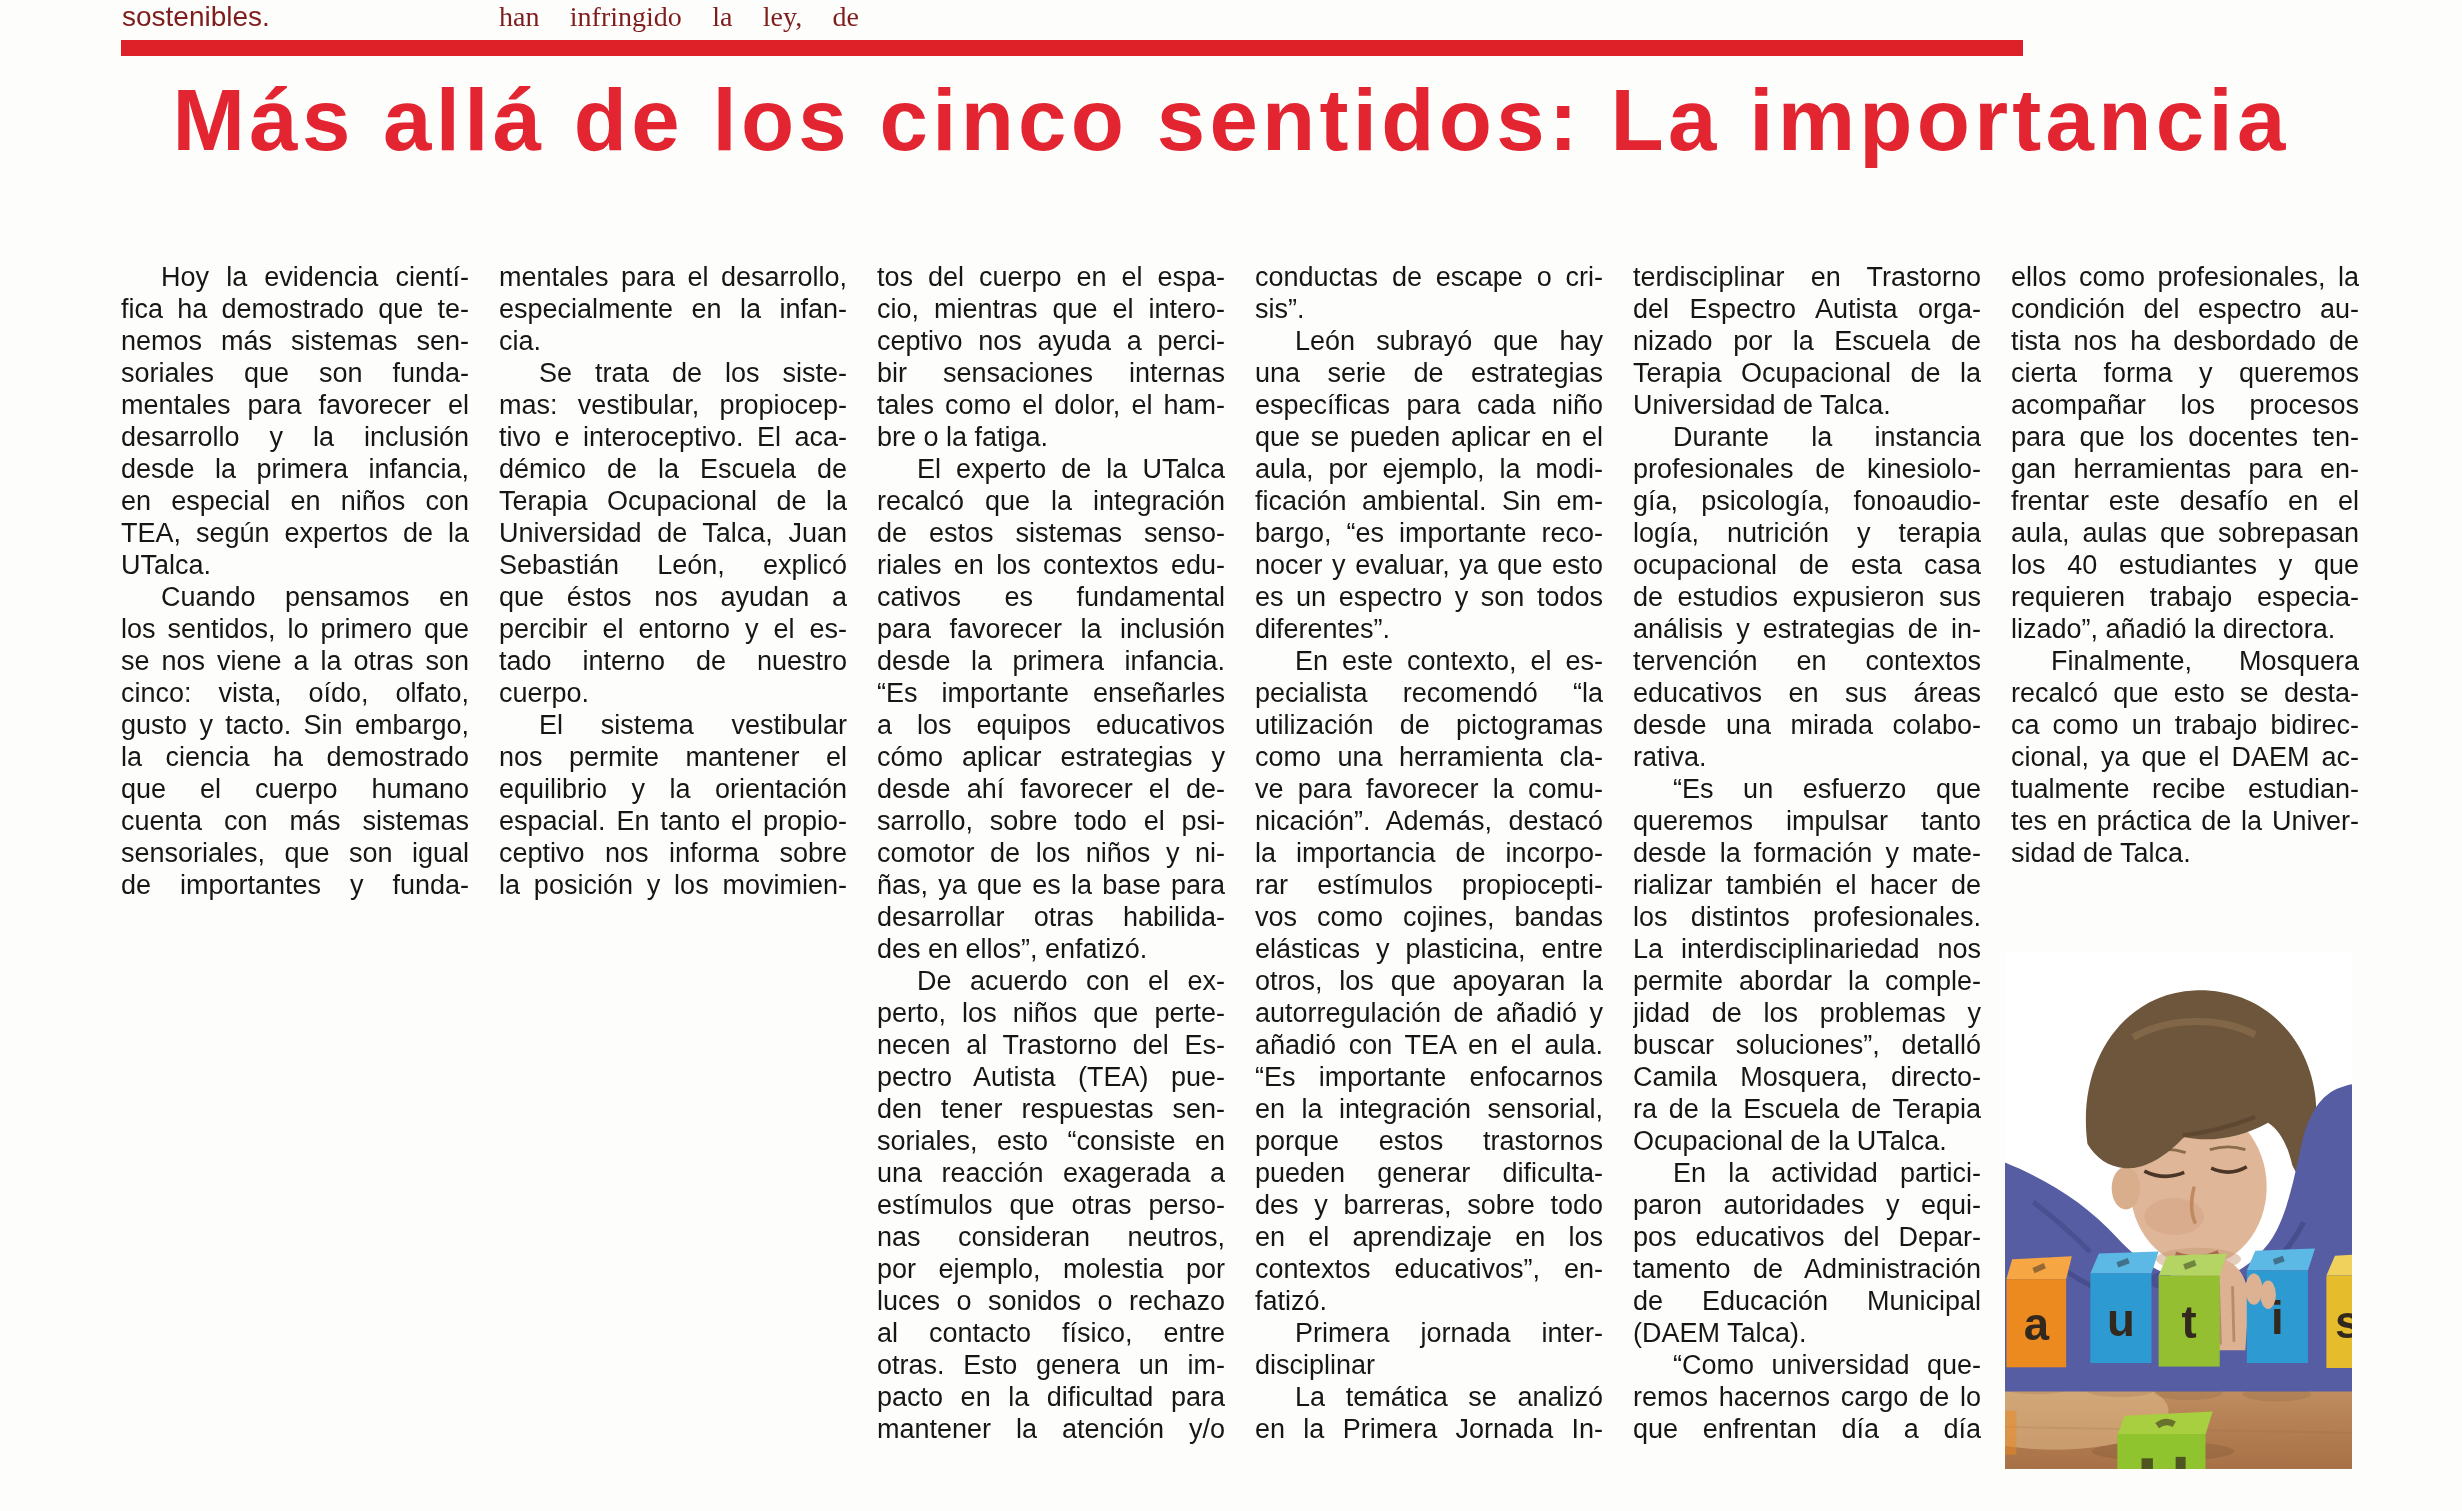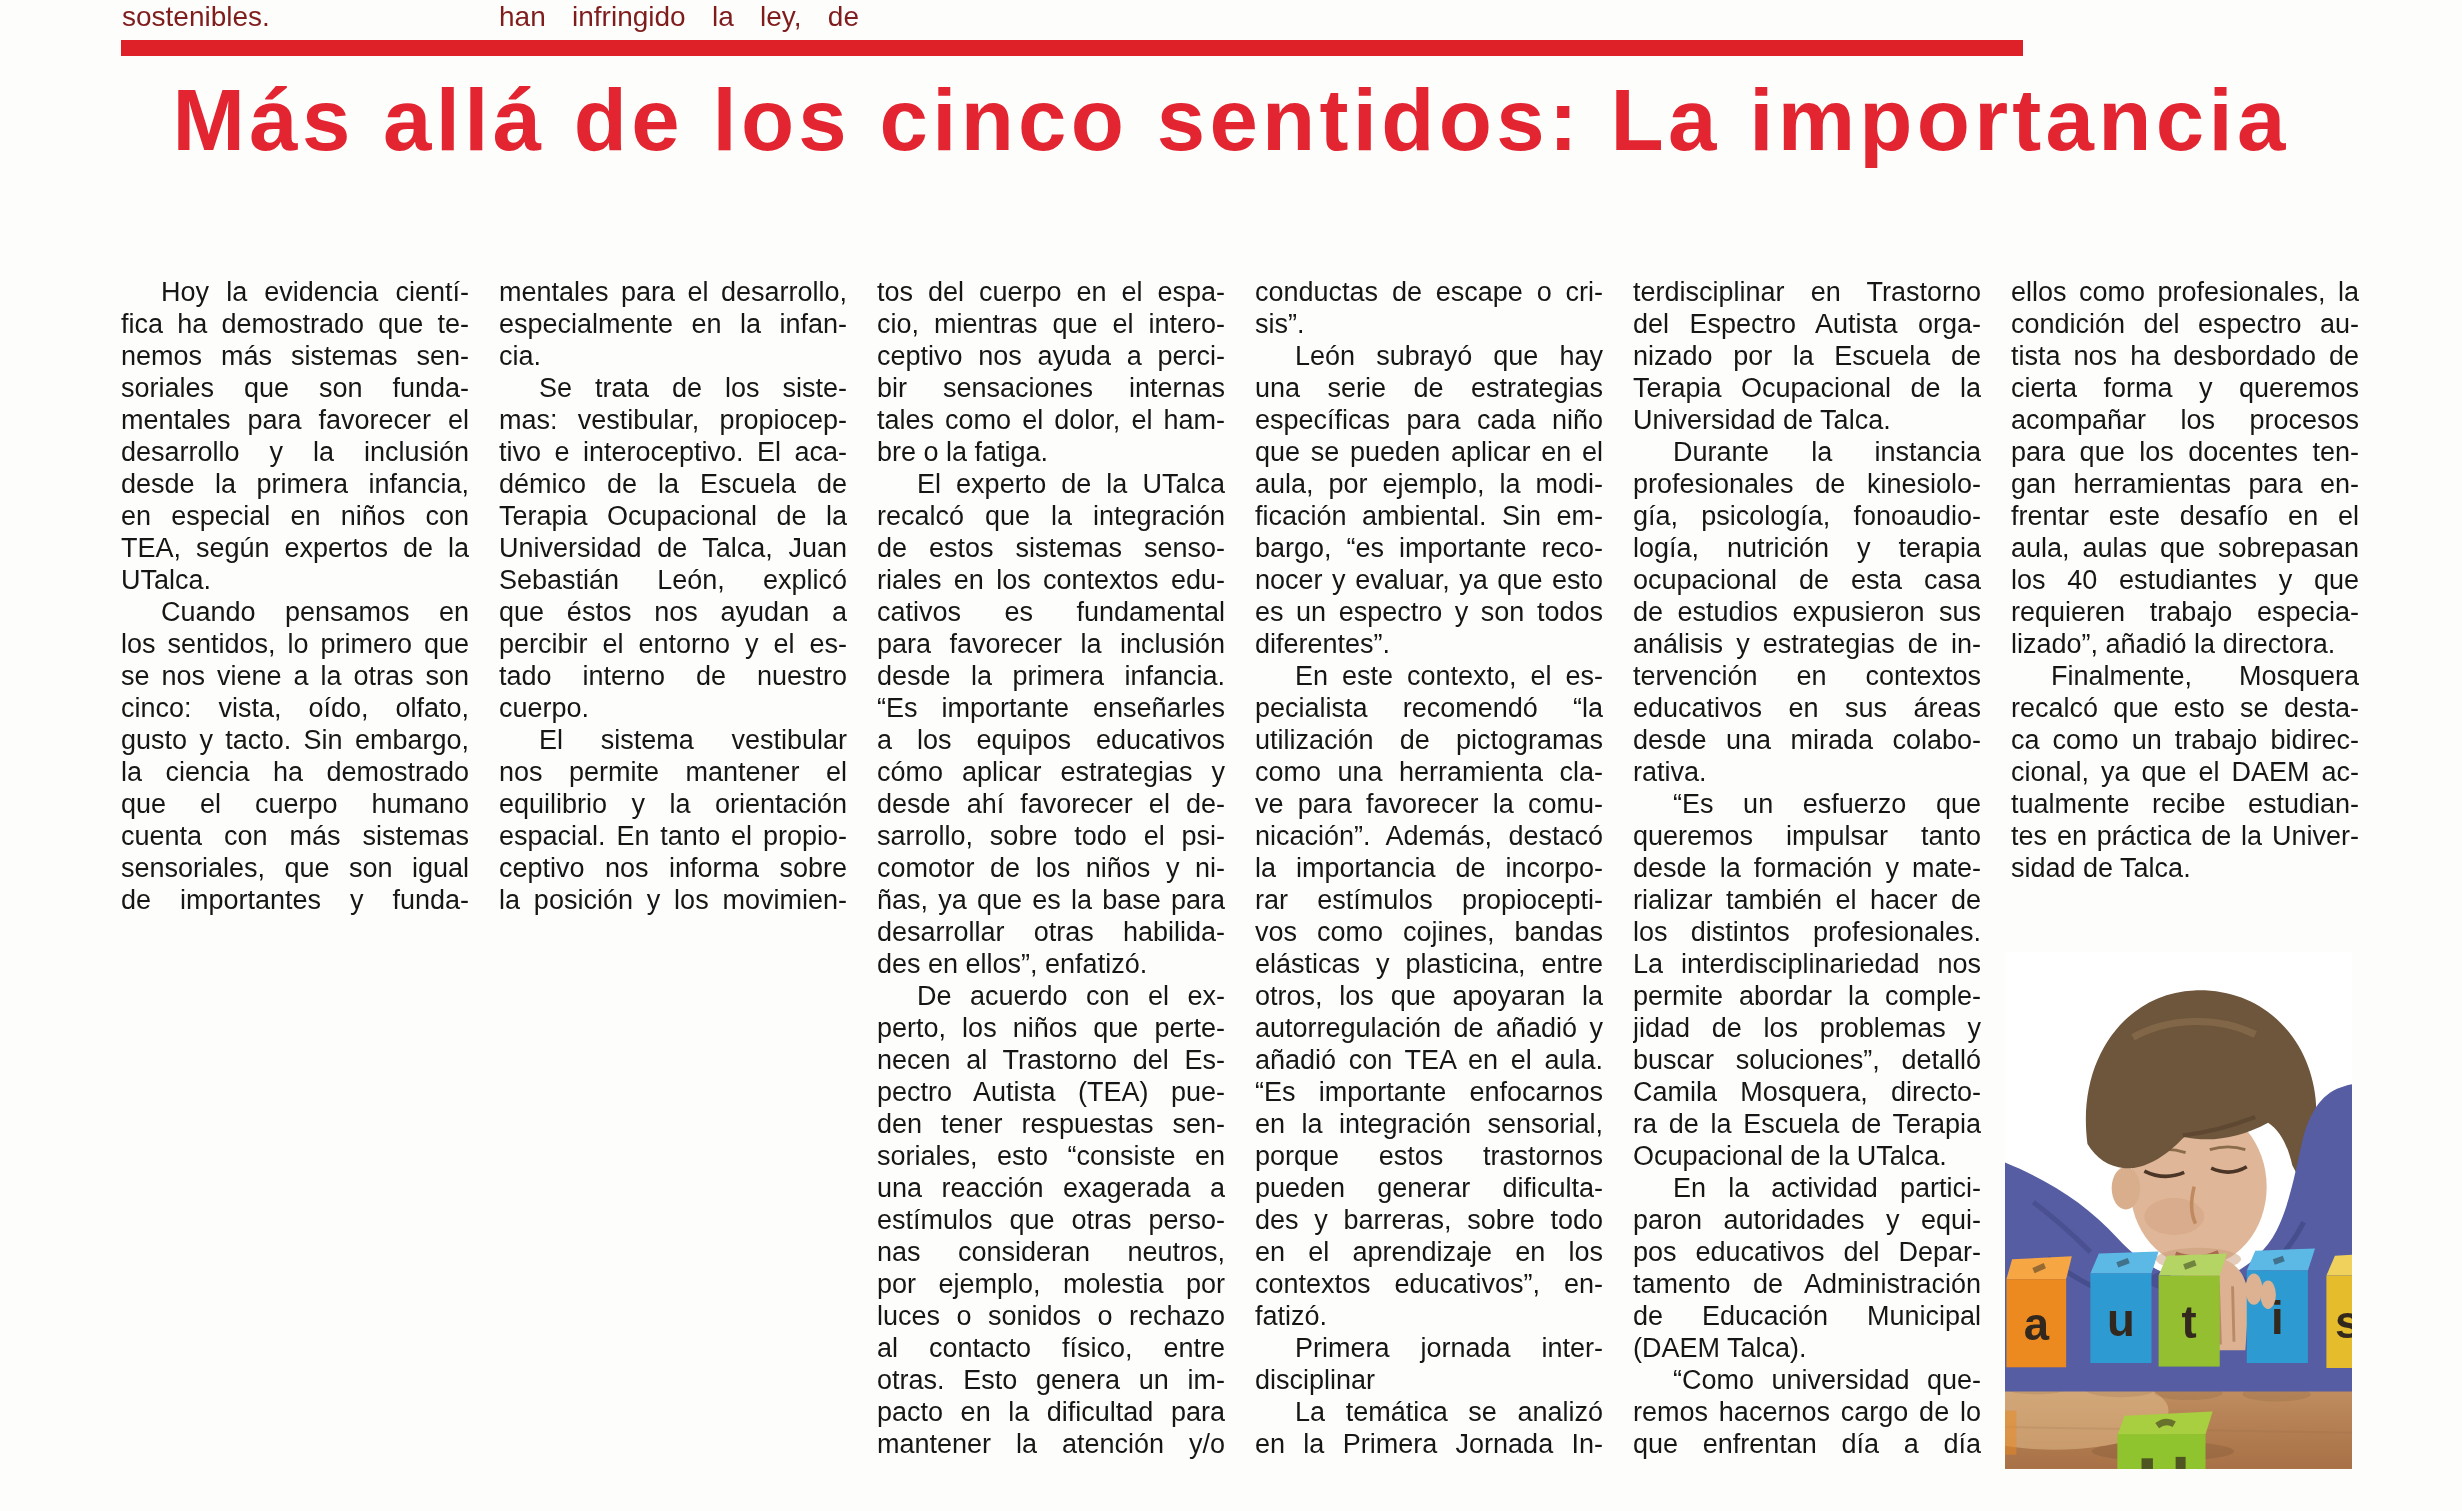--- a/index.html
+++ b/index.html
@@ -2,29 +2,29 @@
 <html style="font-size:11.4px"><head>
 <meta charset="utf-8">
 <style>
   html,body{margin:0;padding:0;background:#d8d8d8;}
   .page{
     position:relative;width:2462px;height:1512px;background:#fdfdfc;
     overflow:hidden;font-family:"Liberation Sans","DejaVu Sans",sans-serif;color:#141414;
   }
   .snippet{position:absolute;top:0;font-size:28px;line-height:33px;color:#7f1d1d;}
   .snippet-left{left:122px;}
-  .snippet-right{left:499px;width:360px;text-align:justify;text-align-last:justify;}
+  .snippet-right{left:499px;width:360px;text-align:justify;text-align-last:justify;font-family:Liberation Serif, serif;}
   .red-bar{position:absolute;left:121px;top:40px;width:1902px;height:15.6px;background:#de2129;}
   .headline{
     position:absolute;margin:0;left:0;top:81px;width:2462px;text-align:center;
     color:#e32531;font-weight:700;font-size:87px;line-height:78px;letter-spacing:4.3px;
   }
   .headline .hl{display:block;white-space:nowrap;}
   .columns{position:absolute;left:121px;top:262px;display:flex;gap:30px;}
-  .col{width:348px;flex:0 0 348px;margin-top:15px;}
+  .col{width:348px;flex:0 0 348px;}
   .line{
     font-size:27px;height:32px;line-height:31.5px;
     text-align:justify;text-align-last:justify;overflow:hidden;color:#161616;
   }
   .line.end{text-align-last:left;}
   .line.ind{text-indent:40px;}
   .photo{position:absolute;left:2005px;top:952px;width:347px;height:517px;margin:0;}
   .photo svg{display:block;width:100%;height:100%;}
 </style>
 </head>

